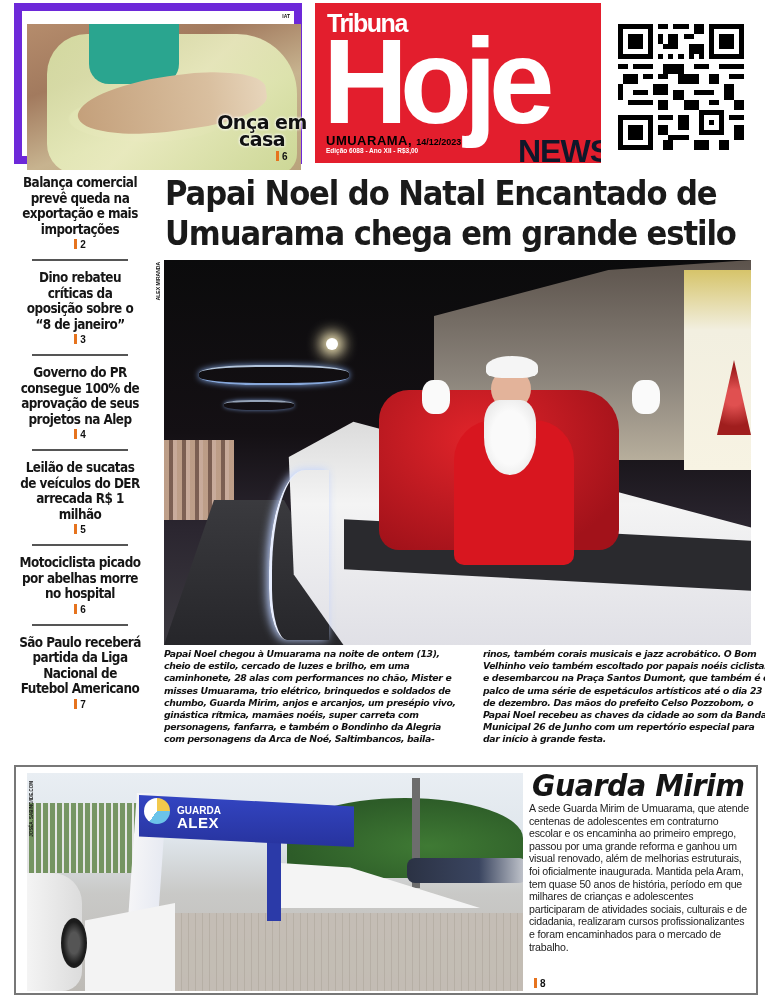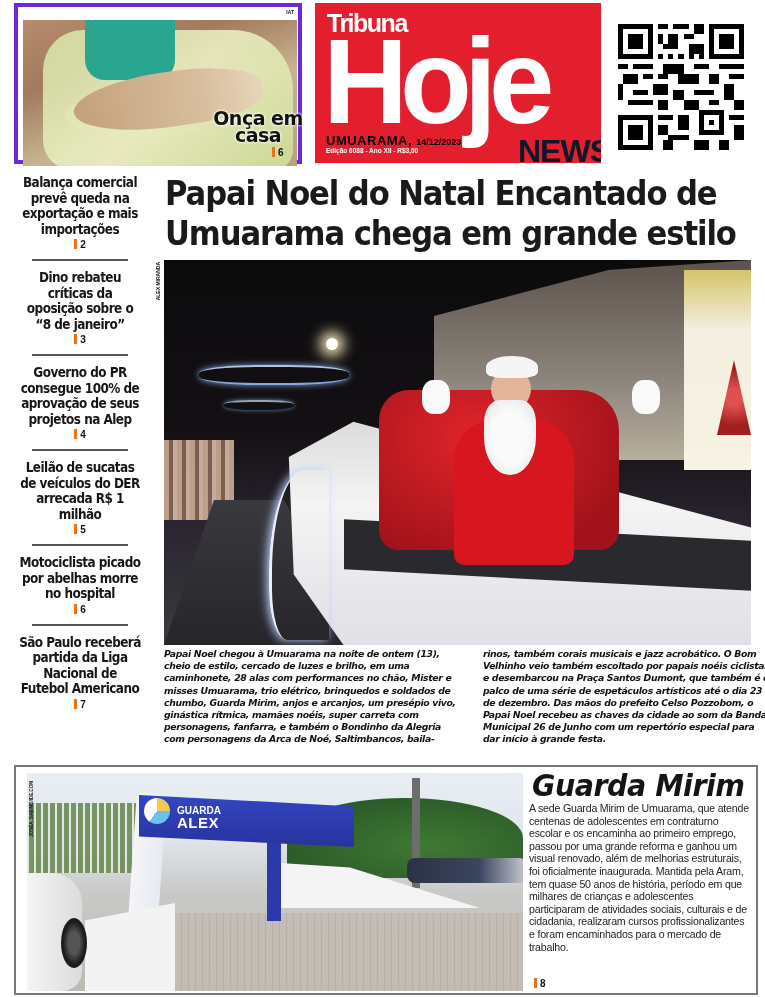--- a/index.html
+++ b/index.html
@@ -1,19 +1,19 @@
 <!DOCTYPE html>
 <html><head>
 <meta charset="utf-8">
 <style>
   * { box-sizing: border-box; margin: 0; padding: 0; }
   body { width: 765px; height: 997px; background: #ffffff; position: relative; overflow: hidden; font-family: "Liberation Sans", sans-serif; color: #111; }
 
   
-  .teaser { position: absolute; left: 14px; top: 3px; width: 288px; height: 161px; border: 4px solid #6d28d9; background: #fff; }
+  .teaser { position: absolute; left: 14px; top: 3px; width: 288px; height: 161px; border: 8px solid #6d28d9; background: #fff; }
   .teaser-photo { position: absolute; left: 5px; top: 13px; width: 274px; height: 146px; overflow: hidden;
     background:
       radial-gradient(ellipse 60px 20px at 190px 60px, #d8c2a6 60%, transparent 62%),
       radial-gradient(ellipse 110px 32px at 120px 95px, #cdb295 70%, transparent 72%),
       linear-gradient(160deg, #b58c6c 0%, #a27a5e 30%, #c7b38f 60%, #b9a37c 100%); }
   .teaser-blanket { position: absolute; left: 20px; top: 10px; width: 250px; height: 140px; border-radius: 40px 60px 20px 30px; background: linear-gradient(135deg, #d8e6a8, #eef3c6 50%, #cfe09a); opacity: .85; }
   .teaser-scrubs { position: absolute; left: 62px; top: 0; width: 90px; height: 60px; background: #2aa58f; border-radius: 0 0 20px 20px; }
   .teaser-cat { position: absolute; left: 50px; top: 52px; width: 190px; height: 55px; border-radius: 50% 45% 40% 50%; background: linear-gradient(90deg,#c4a07b,#d9bf9f 70%,#e7d5bb); transform: rotate(-8deg); }
   .teaser-credit { position: absolute; right: 4px; top: 2px; font-size: 5px; font-weight: bold; color: #111; }
   .teaser-title { position: absolute; left: 190px; top: 103px; width: 100px; font-size: 19px; font-weight: bold; line-height: 17px; color: #111; text-align: center; font-family: "DejaVu Sans", sans-serif; letter-spacing: -0.5px; text-shadow: 0 0 3px #fff, 0 0 3px #fff; }

